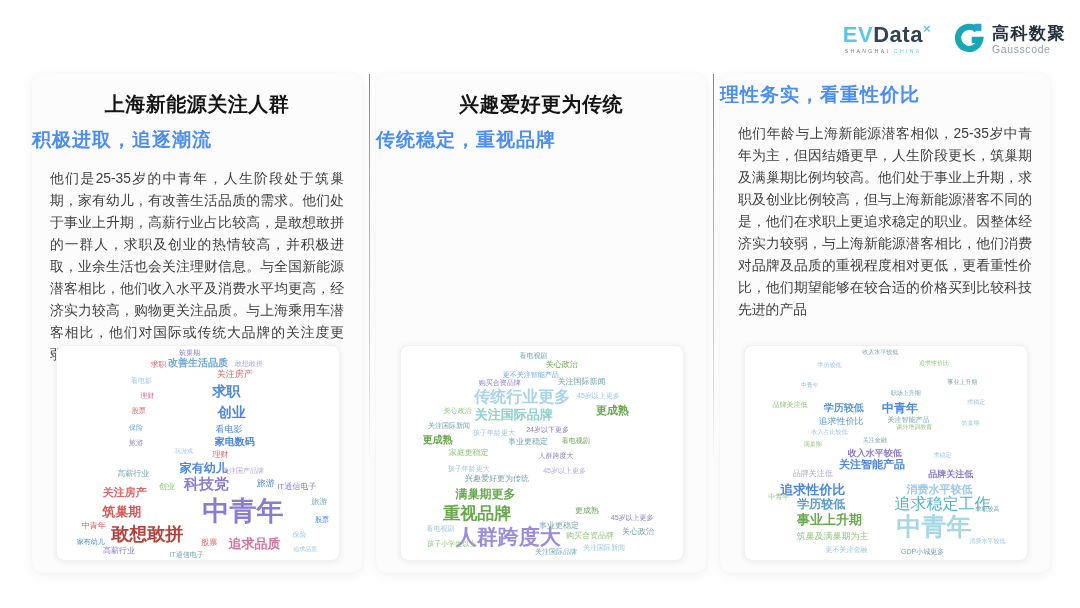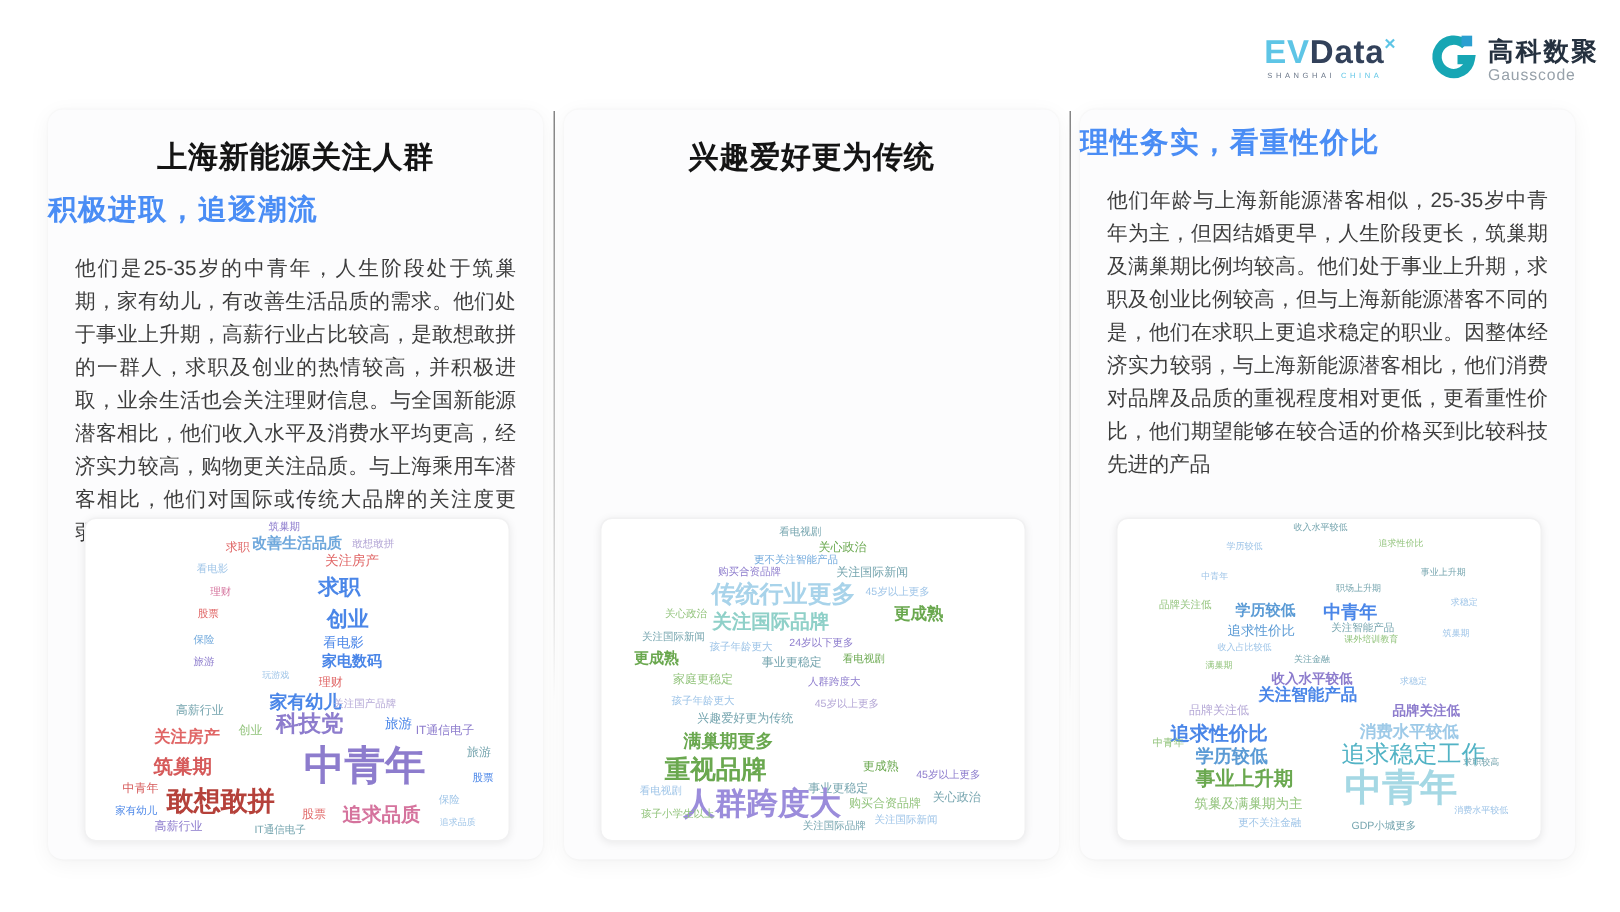--- a/index.html
+++ b/index.html
@@ -121,20 +121,21 @@
           <span class="cw" style="left: 46%; top: 97%; font-size: 7px; color: rgb(118, 165, 175); font-weight: 400;">IT通信电子</span>
           <span class="cw" style="left: 88%; top: 95%; font-size: 6px; color: rgb(159, 197, 232); font-weight: 400;">追求品质</span>
         </div>
     </div>
   </div>
 
   <div class="vdivider d1"></div>
 
   <div class="card c2">
     <div class="card-title">兴趣爱好更为传统</div>
+    <div class="card-subtitle">传统稳定，重视品牌</div>
     <div class="cloud-box">
       <div class="cloud">
           <span class="cw" style="left: 47%; top: 4%; font-size: 7px; color: rgb(118, 165, 175); font-weight: 400;">看电视剧</span>
           <span class="cw" style="left: 57%; top: 9%; font-size: 8px; color: rgb(106, 168, 79); font-weight: 400;">关心政治</span>
           <span class="cw" style="left: 46%; top: 13%; font-size: 7px; color: rgb(111, 168, 220); font-weight: 400;">更不关注智能产品</span>
           <span class="cw" style="left: 35%; top: 17%; font-size: 7px; color: rgb(141, 124, 205); font-weight: 400;">购买合资品牌</span>
           <span class="cw" style="left: 64%; top: 17%; font-size: 8px; color: rgb(118, 165, 175); font-weight: 400;">关注国际新闻</span>
           <span class="cw" style="left: 70%; top: 23%; font-size: 7px; color: rgb(159, 197, 232); font-weight: 400;">45岁以上更多</span>
           <span class="cw" style="left: 43%; top: 24%; font-size: 16px; color: rgb(168, 211, 234); font-weight: 700;">传统行业更多</span>
           <span class="cw" style="left: 75%; top: 30%; font-size: 11px; color: rgb(106, 168, 79); font-weight: 700;">更成熟</span>

